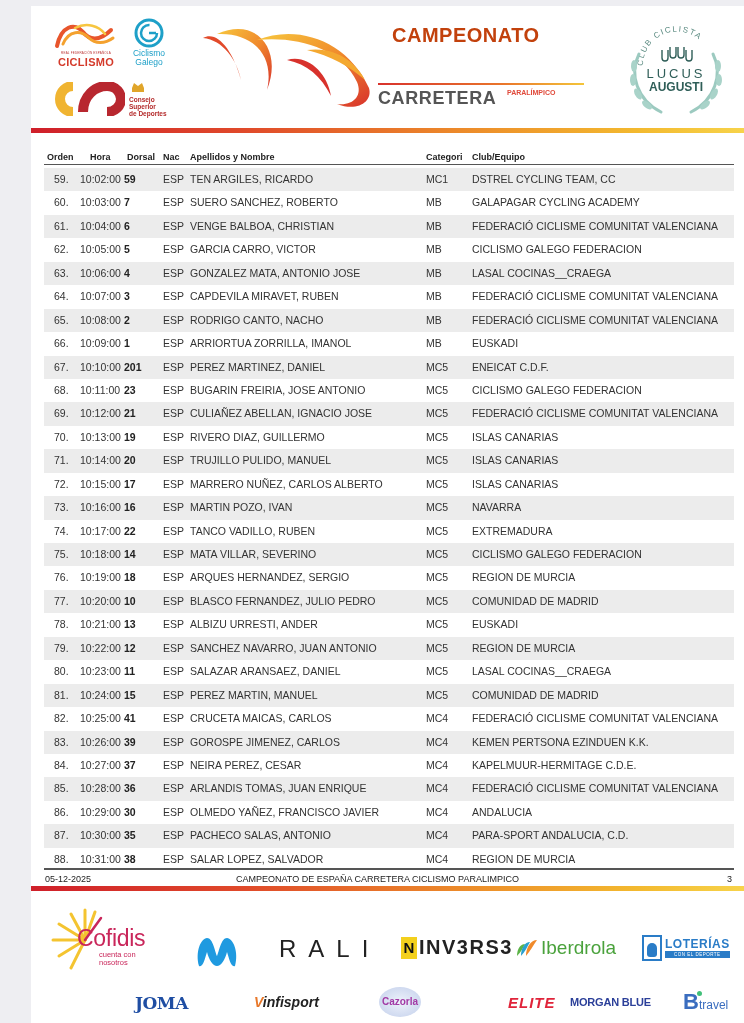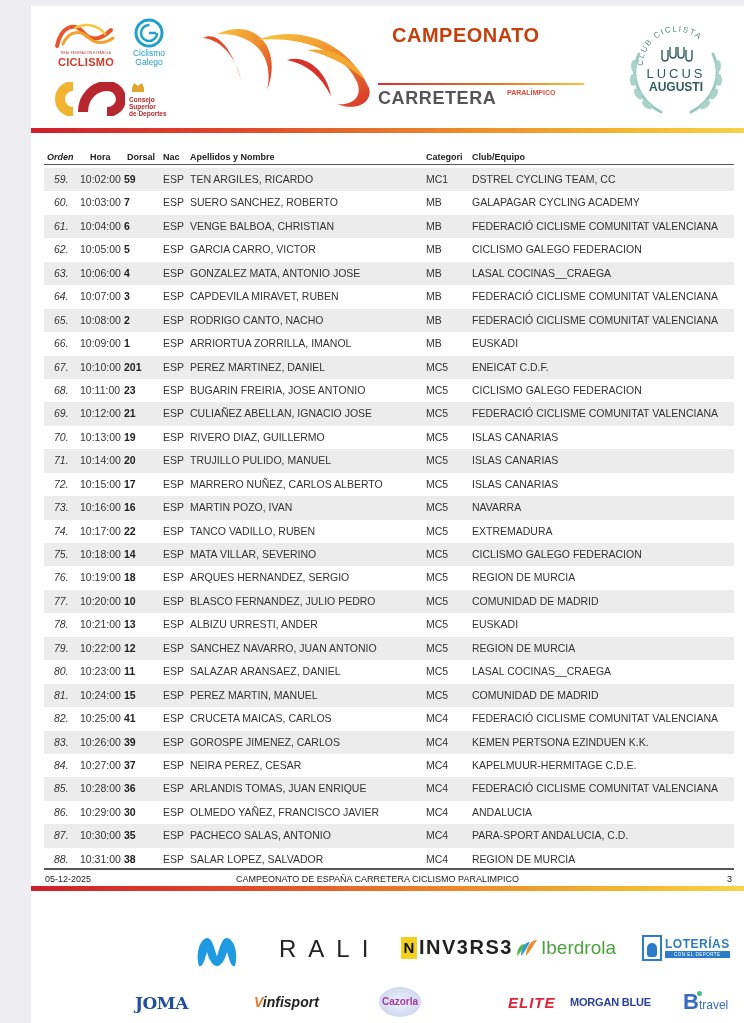--- a/index.html
+++ b/index.html
@@ -23,21 +23,21 @@
   .title3 { position: absolute; left: 347px; top: 82px; font-size: 18px; font-weight: bold; color: #555; letter-spacing: 0.6px; }
   .para { position: absolute; left: 476px; top: 83px; font-size: 7px; font-weight: bold; color: #e0493a; }
   .club { position: absolute; left: 590px; top: 8px; width: 110px; height: 108px; }
   .hdr-bar { position: absolute; left: 0; top: 122px; width: 713px; height: 5px; background: linear-gradient(90deg, #cf1f2a 0%, #e04a2a 30%, #ec8a2a 60%, #f3b92f 85%, #f7d34a 100%); }
 
   
   .tbl { position: absolute; left: 13px; top: 140px; width: 690px; }
   .th { position: relative; height: 19px; border-bottom: 1.5px solid #555; font-size: 9px; font-weight: bold; color: #222; }
   .th span, .tr span { position: absolute; top: 0; white-space: nowrap; }
   .th span { top: 6px; }
-  .c-ord { left: 3px; font-style: italic; }
+  .c-ord { left: 3px; }
   .c-hora { left: 46px; }
   .c-dor { left: 83px; }
   .c-nac { left: 119px; }
   .c-name { left: 146px; }
   .c-cat { left: 382px; }
   .c-club { left: 428px; }
 
   .rows { position: relative; top: 3px; }
   .tr { position: relative; height: 23.45px; font-size: 10.5px; color: #333; }
   .tr:nth-child(odd) { background: #ececec; }
@@ -468,20 +468,39 @@
         </div>
       </div>
   </div>
 
   <div class="ft-rule"></div>
   <div class="ft-date">05-12-2025</div>
   <div class="ft-title">CAMPEONATO DE ESPAÑA CARRETERA CICLISMO PARALIMPICO</div>
   <div class="ft-page">3</div>
   <div class="ft-bar"></div>
 
+  <div class="sp cofidis">
+    <svg width="60" height="66" viewBox="0 0 60 66" style="position:absolute;left:0;top:0;">
+      <g stroke="#f4c430" stroke-width="3" stroke-linecap="round">
+        <line x1="36" y1="34" x2="36" y2="4"></line>
+          <line x1="36" y1="34" x2="22" y2="8"></line>
+          <line x1="36" y1="34" x2="10" y2="18"></line>
+        <line x1="36" y1="34" x2="4" y2="34"></line>
+          <line x1="36" y1="34" x2="10" y2="50"></line>
+          <line x1="36" y1="34" x2="22" y2="62"></line>
+        <line x1="36" y1="34" x2="46" y2="6"></line>
+      </g>
+      <line x1="36" y1="34" x2="52" y2="12" stroke="#c9265a" stroke-width="2.5" stroke-linecap="round"></line>
+    </svg>
+    <div class="cofidis-name">Cofidis</div>
+    <div class="cofidis-sub">
+      <div>cuenta con</div>
+      <div>nosotros</div>
+    </div>
+  </div>
 
   <svg class="sp movistar" viewBox="0 0 48 36">
     <path d="M6 32 C 2 18, 8 4, 14 4 C 20 4, 22 18, 24 22 C 26 18, 28 4, 34 4 C 40 4, 46 18, 42 32 C 38 34, 36 24, 34 18 C 32 26, 28 32, 24 32 C 20 32, 16 26, 14 18 C 12 24, 10 34, 6 32 Z" fill="#1f9ae0"></path>
   </svg>
 
   <div class="sp rali">RALI</div>
 
   <div class="sp inverse">
     <span class="inverse-mark">N</span><span class="inverse-txt">INV3RS3</span>
   </div>

